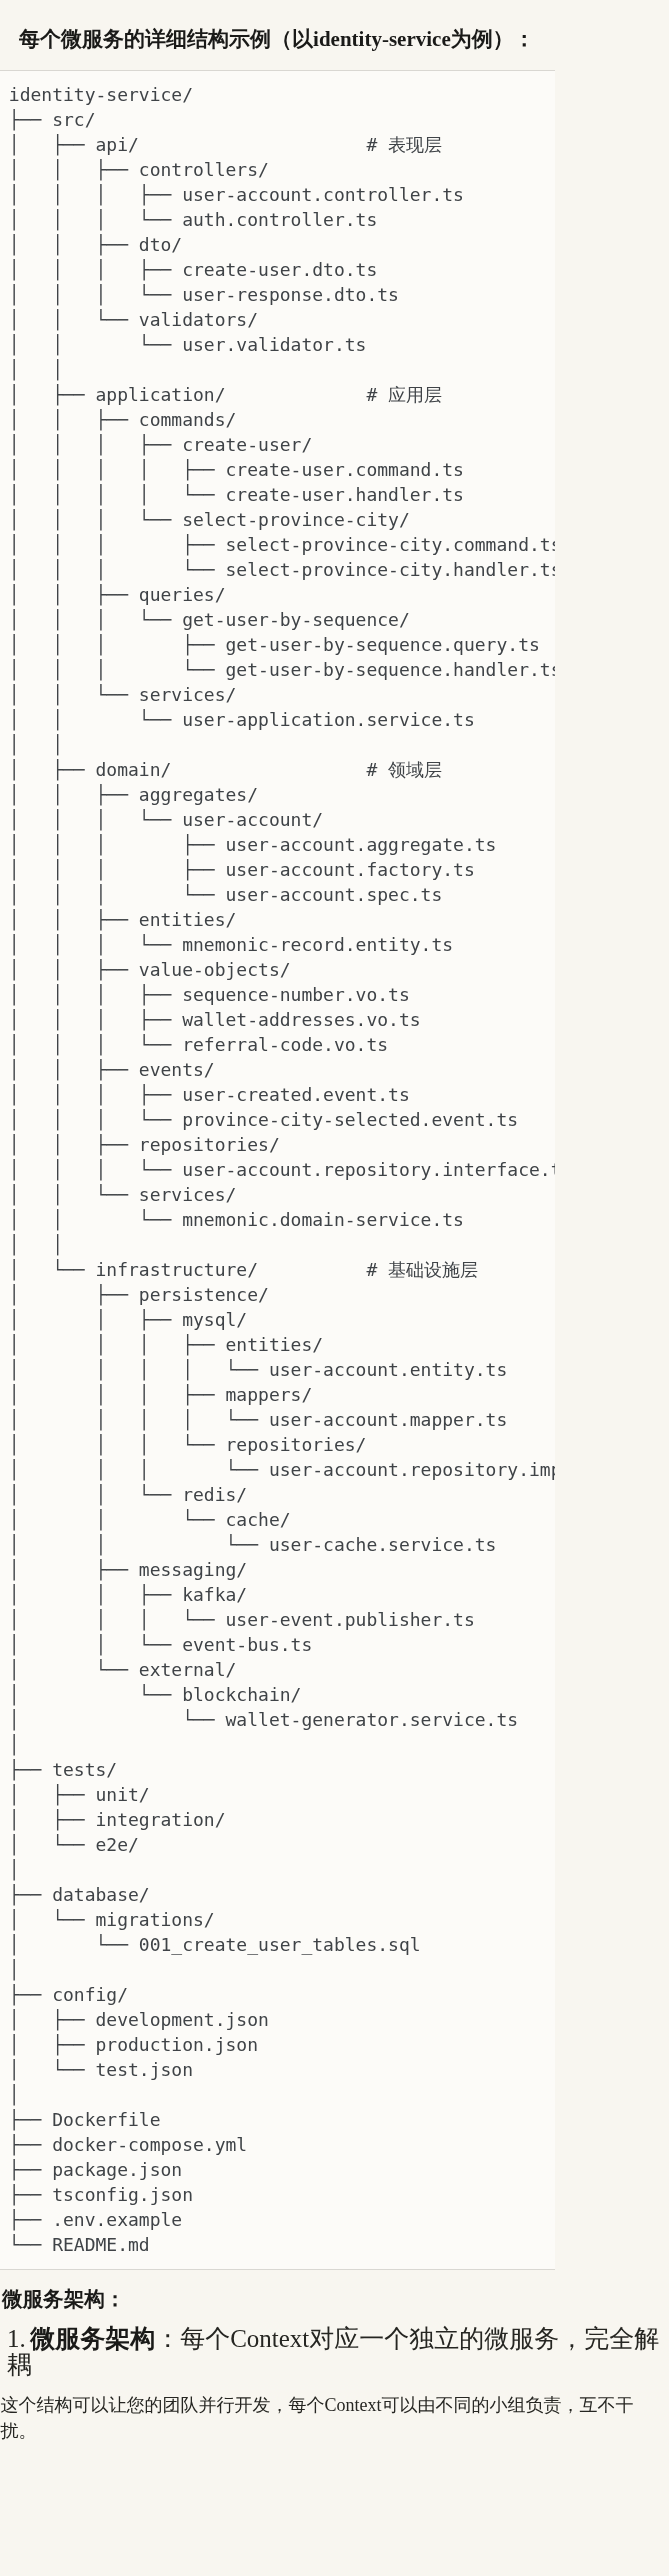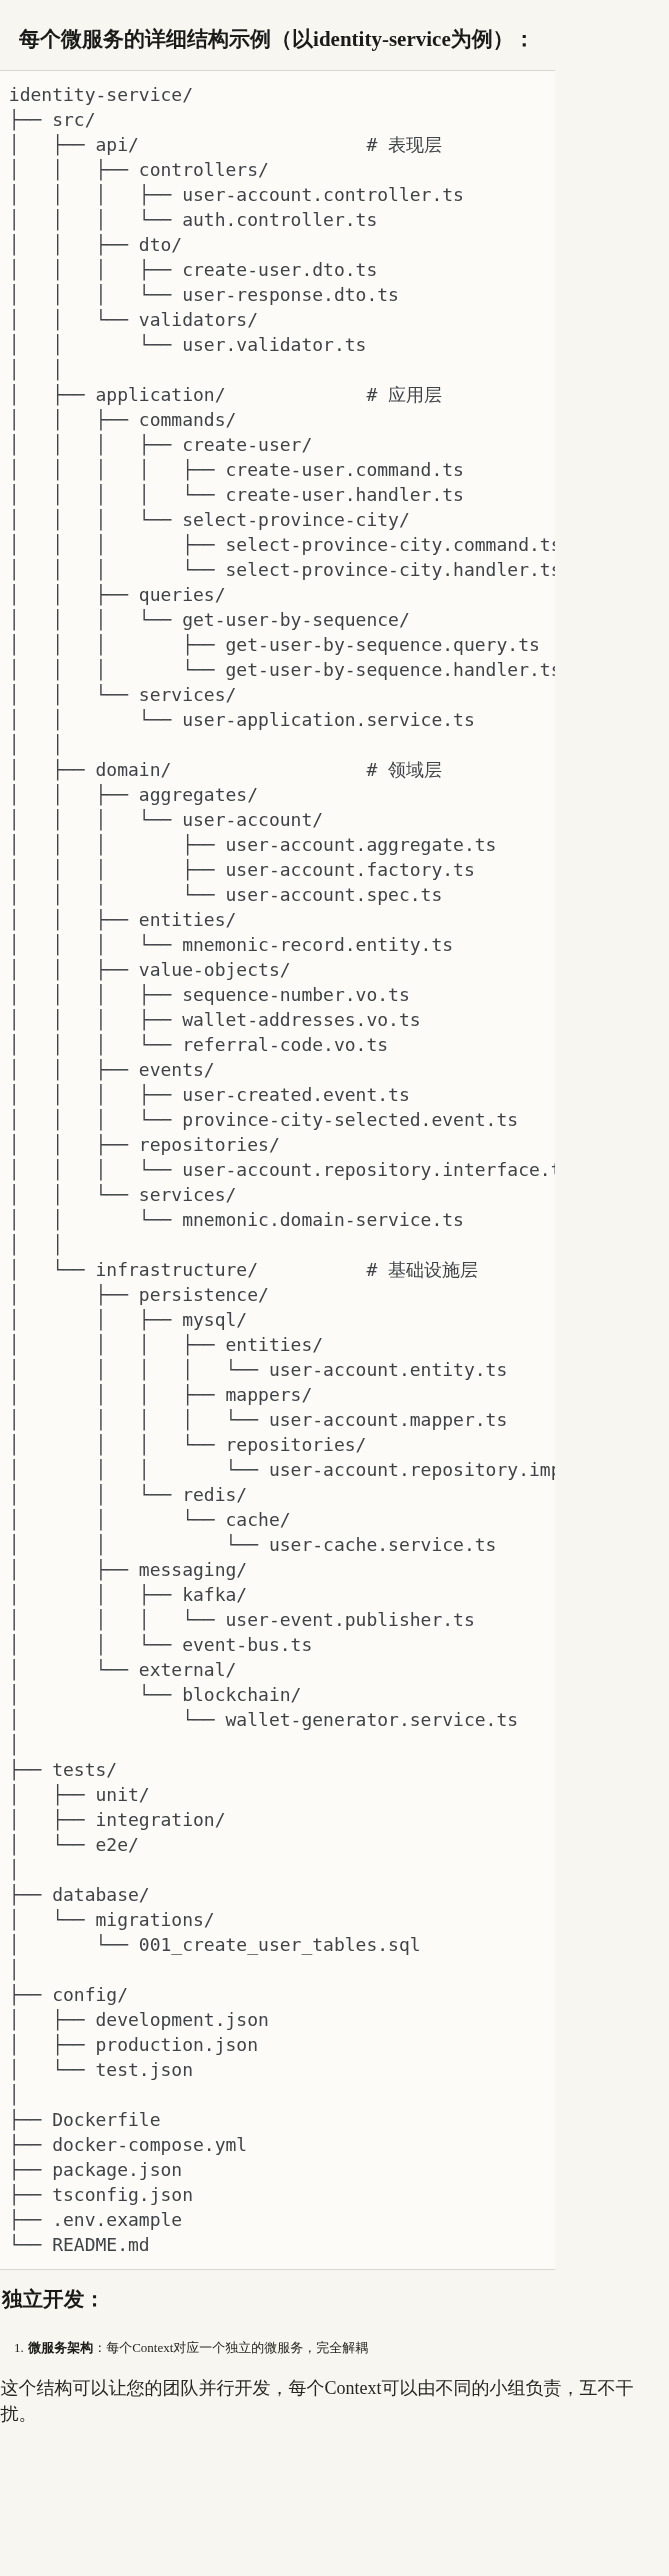--- a/index.html
+++ b/index.html
@@ -58,23 +58,23 @@
     padding: 0;
   }
   .notes-heading {
     margin: 16.3px 0 0 1.9px;
     font-weight: 700;
     font-size: 20.6px;
     line-height: 27px;
     color: var(--heading_text);
   }
   .note-item {
-    margin: 22px 0 0 0;
-    padding-left: 14px;
-    font-size: 13px;
+    margin: 13px 0 0 0;
+    padding-left: 7px;
+    font-size: 25px;
     line-height: 26px;
     color: var(--body_text);
   }
   .note-item .num {
     margin-right: 4.4px;
   }
   .note-item .label {
     font-weight: 700;
     color: var(--heading_text);
   }
@@ -174,21 +174,21 @@
 │
 ├── Dockerfile
 ├── docker-compose.yml
 ├── package.json
 ├── tsconfig.json
 ├── .env.example
 └── README.md</code></pre>
 
 <div class="notes">
 
-  <div class="notes-heading">独立开发：</div>
+  <div class="notes-heading">微服务架构：</div>
 
   <div class="note-item">
     <span class="num">1.</span><strong class="label">微服务架构</strong><span class="rest">：每个Context对应一个独立的微服务，完全解耦</span>
   </div>
 
 
 
 
 
 

